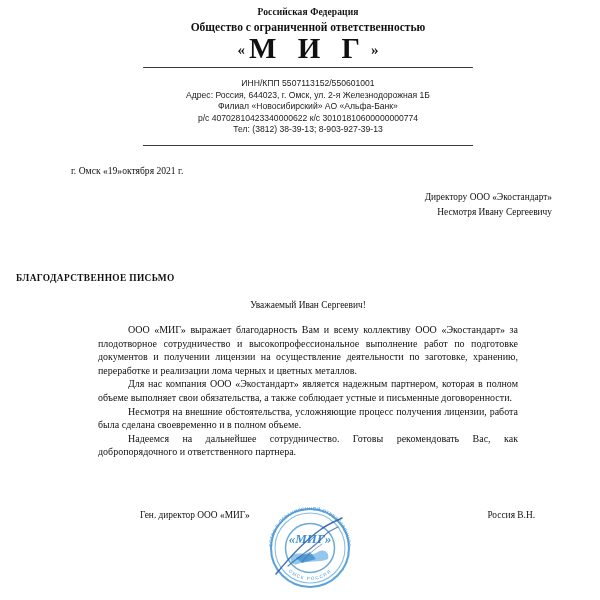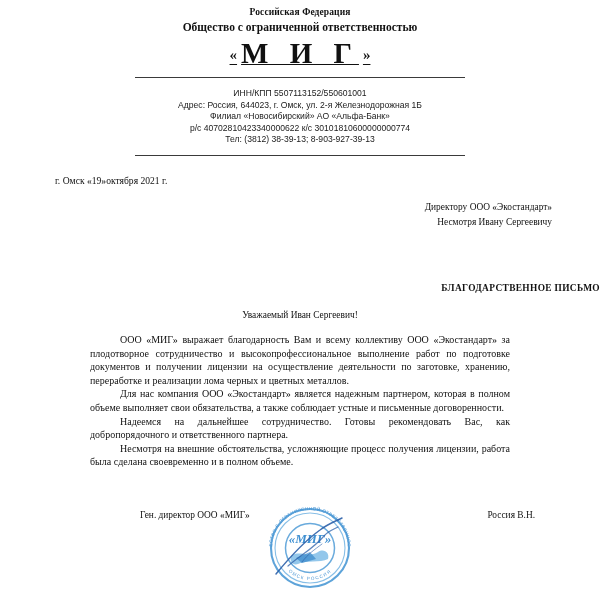--- a/index.html
+++ b/index.html
@@ -15,43 +15,43 @@
     color: #111111;
     -webkit-font-smoothing: antialiased;
   }
 
   .page {
     position: relative;
     width: 600px;
     height: 600px;
     background: #ffffff;
     box-sizing: border-box;
+    padding-left: 16px;
   }
 
   
   .letterhead {
     padding-top: 6px;
     text-align: center;
   }
   .lh-line-1 {
     font-size: 9.5px;
     font-weight: bold;
     letter-spacing: .1px;
     line-height: 13px;
   }
   .lh-line-2 {
     font-size: 11.5px;
     font-weight: bold;
     line-height: 16px;
   }
   .lh-logo {
     margin-top: 3px;
-    line-height: 30px;
+    line-height: 20px;
     white-space: nowrap;
-    text-decoration: underline;
   }
   .lh-logo .quote {
     font-size: 15px;
     font-weight: bold;
     vertical-align: 3px;
   }
   .lh-logo .word {
     font-size: 29px;
     font-weight: bold;
     letter-spacing: 7px;
@@ -91,21 +91,21 @@
     margin-top: 13px;
     padding-right: 48px;
     text-align: right;
     font-size: 9.4px;
     line-height: 15px;
   }
 
   
   .doc-title {
     margin-top: 53px;
-    text-align: right;
+    text-align: left;
     font-size: 9.4px;
     font-weight: bold;
     letter-spacing: .35px;
   }
   .salutation {
     margin-top: 17px;
     text-align: center;
     font-size: 9.4px;
   }
 
@@ -182,22 +182,22 @@
     <div>Несмотря Ивану Сергеевичу</div>
   </div>
 
   <div class="doc-title">БЛАГОДАРСТВЕННОЕ ПИСЬМО</div>
 
   <div class="salutation">Уважаемый Иван Сергеевич!</div>
 
   <div class="body-text">
     <p>ООО «МИГ» выражает благодарность Вам и всему коллективу ООО «Экостандарт» за плодотворное сотрудничество и высокопрофессиональное выполнение работ по подготовке документов и получении лицензии на осуществление деятельности по заготовке, хранению, переработке и реализации лома черных и цветных металлов.</p>
     <p>Для нас компания ООО «Экостандарт» является надежным партнером, которая в полном объеме выполняет свои обязательства, а также соблюдает устные и письменные договоренности.</p>
+    <p>Несмотря на внешние обстоятельства, усложняющие процесс получения лицензии, работа была сделана своевременно и в полном объеме.</p>
     <p>Надеемся на дальнейшее сотрудничество. Готовы рекомендовать Вас, как добропорядочного и ответственного партнера.</p>
-    <p>Несмотря на внешние обстоятельства, усложняющие процесс получения лицензии, работа была сделана своевременно и в полном объеме.</p>
   </div>
 
   <div class="signature">
     <div class="sig-row">
       <span>Ген. директор  ООО «МИГ»</span>
       <span>Россия В.Н.</span>
     </div>
   </div>
 
   <div class="stamp">

